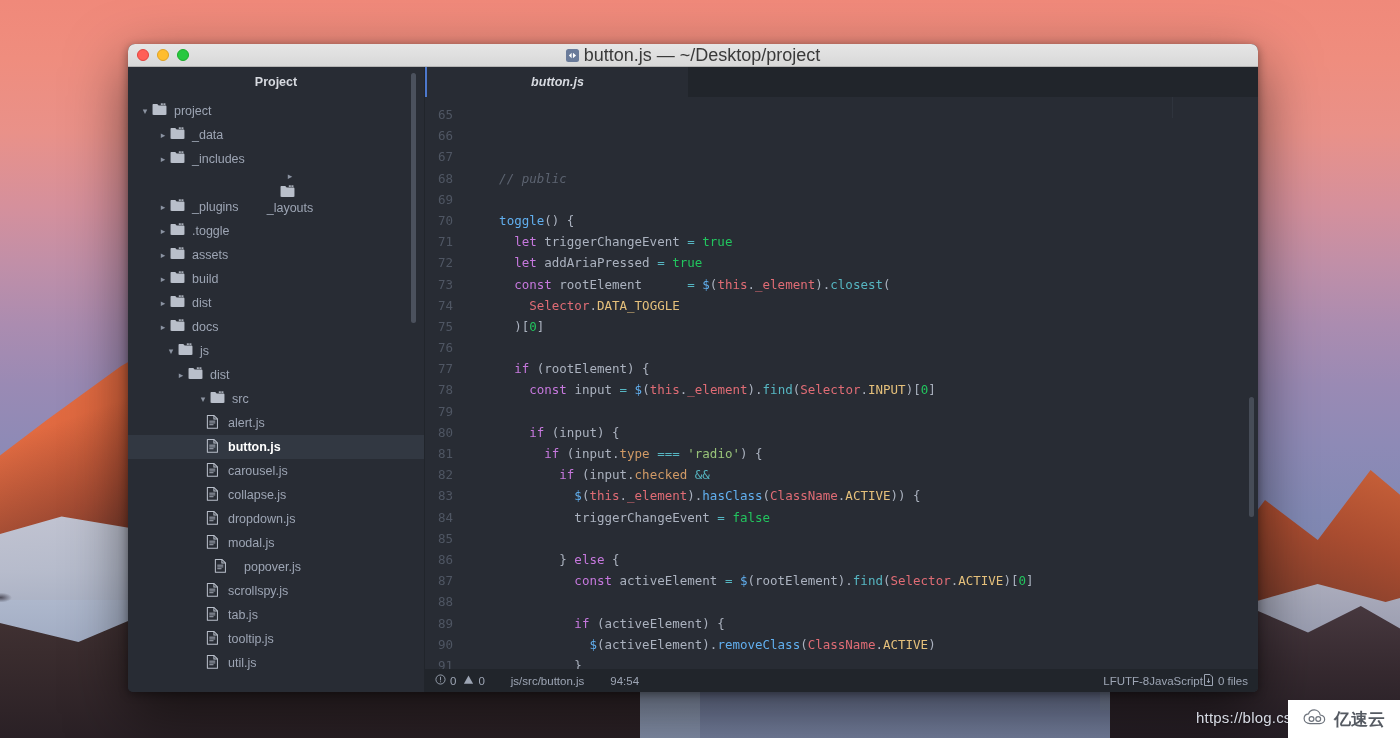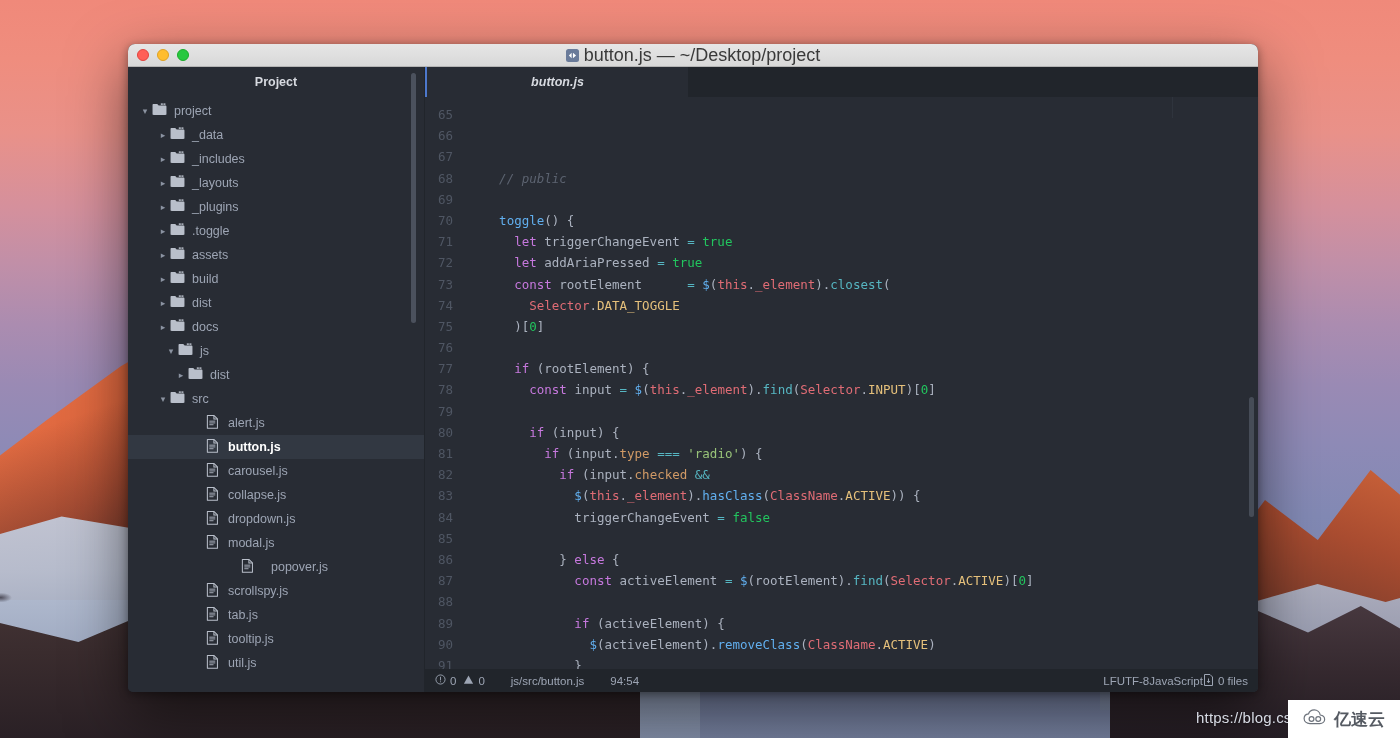--- a/index.html
+++ b/index.html
@@ -319,21 +319,21 @@
             </div>
             <div class="row" style="padding-left: 28px;">
               <span class="arrow closed"></span>
               <span class="folder-ic"><svg width="15" height="13" viewBox="0 0 16 14" aria-hidden="true">
                   <path d="M0.5 2.2 C0.5 1.6 1 1.2 1.6 1.2 H5.6 L7.1 2.8 H14.4 C15 2.8 15.5 3.3 15.5 3.9 V11.8 C15.5 12.4 15 12.8 14.4 12.8 H1.6 C1 12.8 0.5 12.4 0.5 11.8 Z" fill="#b9bfca"></path>
                   <rect x="9.4" y="0.4" width="2.2" height="1.6" fill="#b9bfca"></rect>
                   <rect x="12.2" y="0.4" width="2.2" height="1.6" fill="#b9bfca"></rect>
                 </svg></span>
               <span>_includes</span>
             </div>
-            <div class="row" style="padding-left: 28px;">
+            <div class="row" style="padding-left: 28px; flex-direction: column;">
               <span class="arrow closed"></span>
               <span class="folder-ic"><svg width="15" height="13" viewBox="0 0 16 14" aria-hidden="true">
                   <path d="M0.5 2.2 C0.5 1.6 1 1.2 1.6 1.2 H5.6 L7.1 2.8 H14.4 C15 2.8 15.5 3.3 15.5 3.9 V11.8 C15.5 12.4 15 12.8 14.4 12.8 H1.6 C1 12.8 0.5 12.4 0.5 11.8 Z" fill="#b9bfca"></path>
                   <rect x="9.4" y="0.4" width="2.2" height="1.6" fill="#b9bfca"></rect>
                   <rect x="12.2" y="0.4" width="2.2" height="1.6" fill="#b9bfca"></rect>
                 </svg></span>
               <span>_layouts</span>
             </div>
             <div class="row" style="padding-left: 28px;">
               <span class="arrow closed"></span>
@@ -400,21 +400,21 @@
             </div>
             <div class="row" style="padding-left: 46px;">
               <span class="arrow closed"></span>
               <span class="folder-ic"><svg width="15" height="13" viewBox="0 0 16 14" aria-hidden="true">
                   <path d="M0.5 2.2 C0.5 1.6 1 1.2 1.6 1.2 H5.6 L7.1 2.8 H14.4 C15 2.8 15.5 3.3 15.5 3.9 V11.8 C15.5 12.4 15 12.8 14.4 12.8 H1.6 C1 12.8 0.5 12.4 0.5 11.8 Z" fill="#b9bfca"></path>
                   <rect x="9.4" y="0.4" width="2.2" height="1.6" fill="#b9bfca"></rect>
                   <rect x="12.2" y="0.4" width="2.2" height="1.6" fill="#b9bfca"></rect>
                 </svg></span>
               <span>dist</span>
             </div>
-            <div class="row" style="padding-left: 28px;">
+            <div class="row" style="padding-left: 68px;">
               <span class="arrow open"></span>
               <span class="folder-ic"><svg width="15" height="13" viewBox="0 0 16 14" aria-hidden="true">
                   <path d="M0.5 2.2 C0.5 1.6 1 1.2 1.6 1.2 H5.6 L7.1 2.8 H14.4 C15 2.8 15.5 3.3 15.5 3.9 V11.8 C15.5 12.4 15 12.8 14.4 12.8 H1.6 C1 12.8 0.5 12.4 0.5 11.8 Z" fill="#b9bfca"></path>
                   <rect x="9.4" y="0.4" width="2.2" height="1.6" fill="#b9bfca"></rect>
                   <rect x="12.2" y="0.4" width="2.2" height="1.6" fill="#b9bfca"></rect>
                 </svg></span>
               <span>src</span>
             </div>
             <div class="row" style="padding-left: 64px;">
               <span class="arrow"></span>
@@ -463,21 +463,21 @@
             </div>
             <div class="row" style="padding-left: 64px;">
               <span class="arrow"></span>
               <span class="file-ic"><svg width="13" height="14" viewBox="0 0 13 15" aria-hidden="true">
                   <path d="M1 0.6 H8.2 L11.8 4.2 V14.3 H1 Z" fill="none" stroke="#b9bfca" stroke-width="1.1" stroke-linejoin="round"></path>
                   <path d="M8.0 0.8 V4.4 H11.6" fill="none" stroke="#b9bfca" stroke-width="1.1"></path>
                   <path d="M3.1 6.6 H9.5 M3.1 8.5 H9.5 M3.1 10.4 H7.6" stroke="#b9bfca" stroke-width="0.9"></path>
                 </svg></span>
               <span>modal.js</span>
             </div>
-            <div class="row" style="padding-left: 91px; gap: 8px;">
+            <div class="row" style="padding-left: 64px; gap: 8px;">
               <span class="arrow"></span>
               <span class="file-ic"><svg width="13" height="14" viewBox="0 0 13 15" aria-hidden="true">
                   <path d="M1 0.6 H8.2 L11.8 4.2 V14.3 H1 Z" fill="none" stroke="#b9bfca" stroke-width="1.1" stroke-linejoin="round"></path>
                   <path d="M8.0 0.8 V4.4 H11.6" fill="none" stroke="#b9bfca" stroke-width="1.1"></path>
                   <path d="M3.1 6.6 H9.5 M3.1 8.5 H9.5 M3.1 10.4 H7.6" stroke="#b9bfca" stroke-width="0.9"></path>
                 </svg></span>
               <span>popover.js</span>
             </div>
             <div class="row" style="padding-left: 64px;">
               <span class="arrow"></span>

